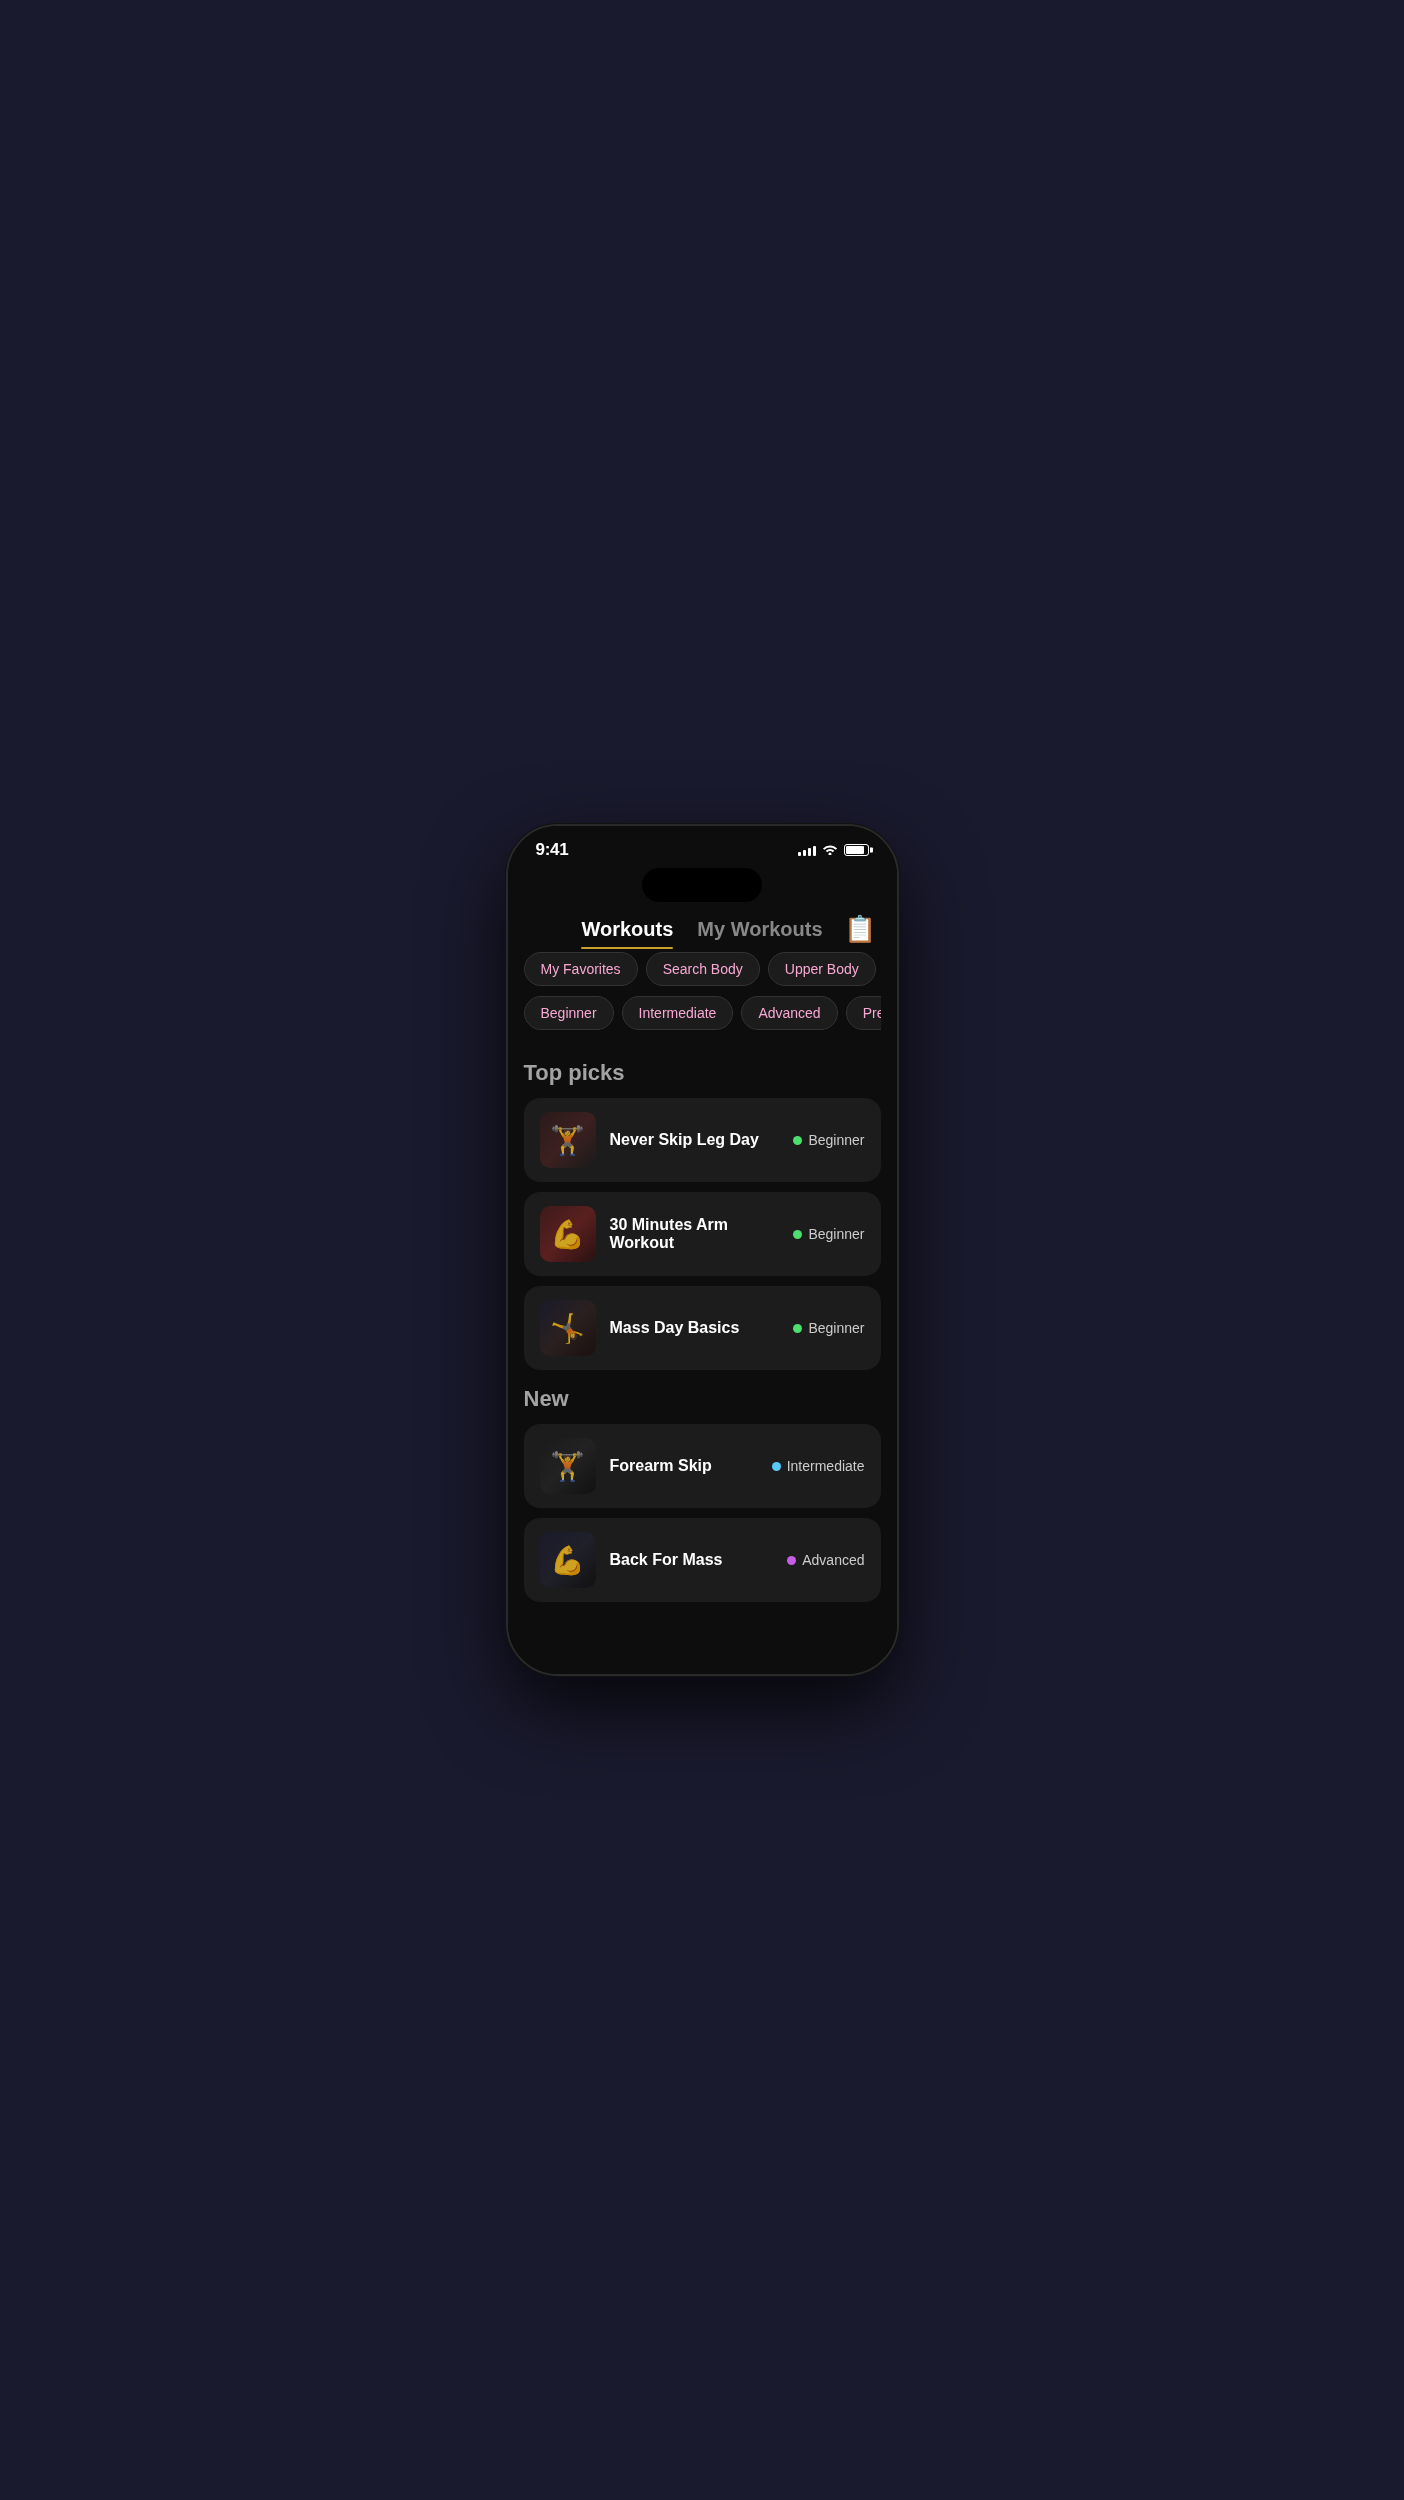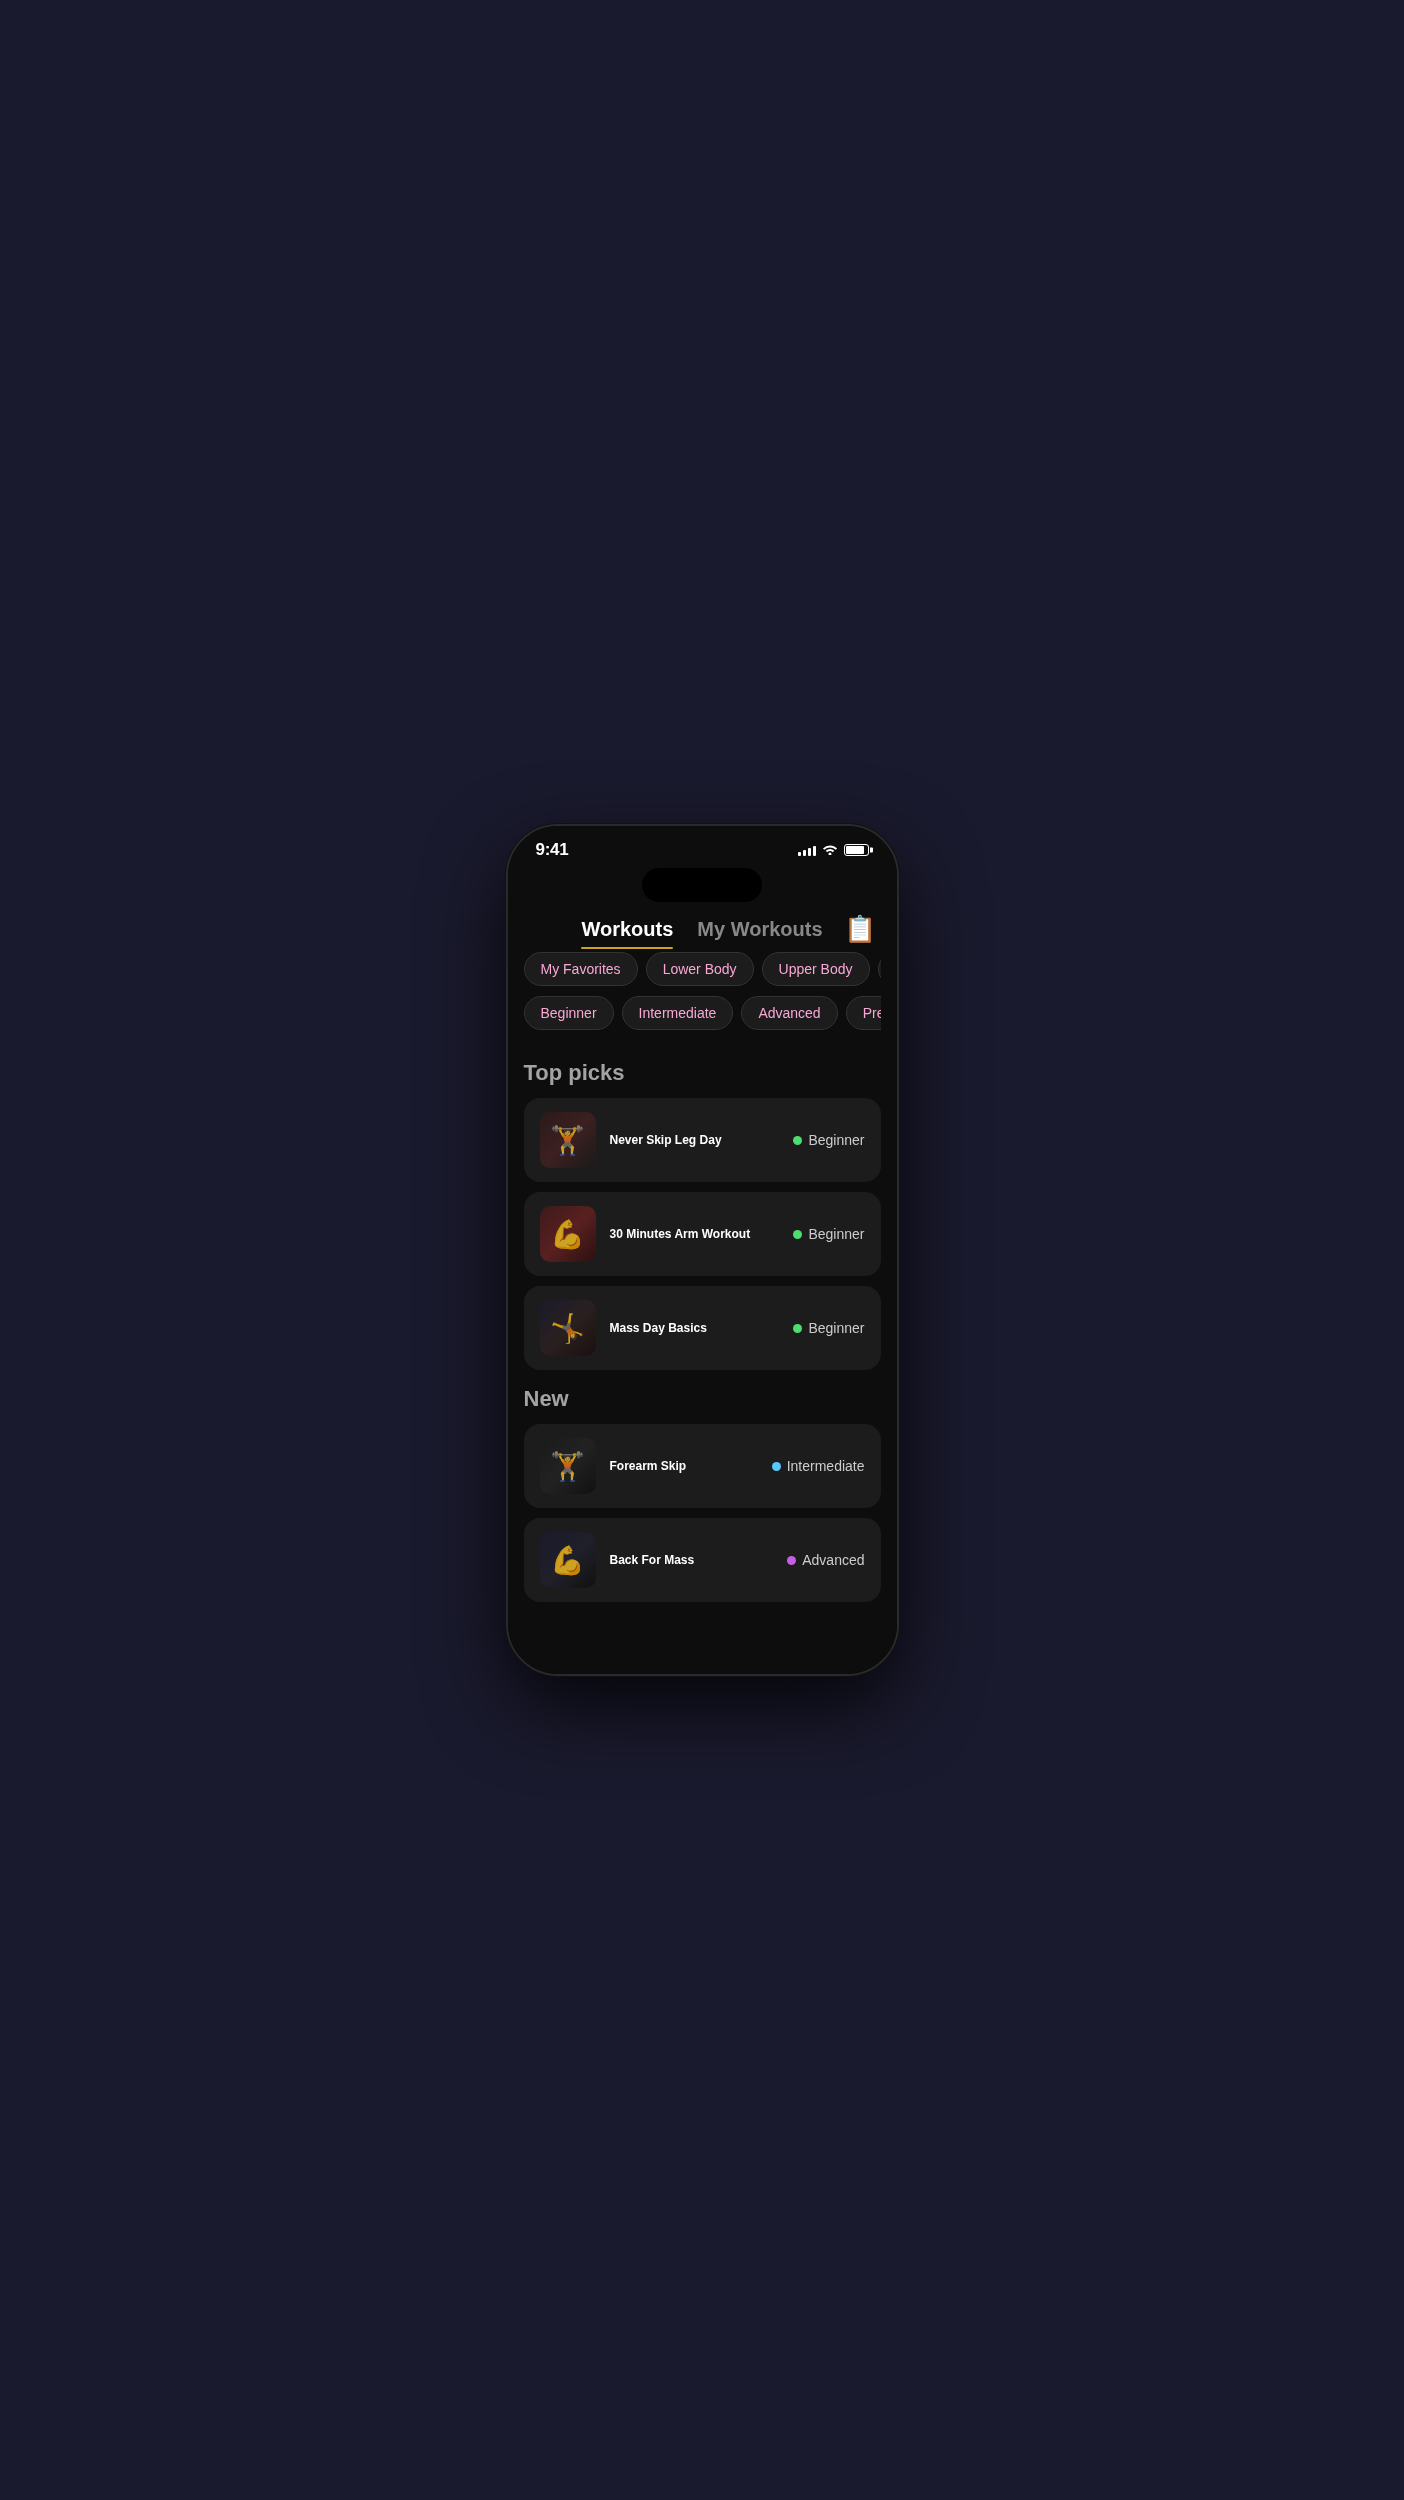--- a/index.html
+++ b/index.html
@@ -254,21 +254,21 @@
       font-size: 26px;
     }
 
     .workout-info {
       flex: 1;
       padding-left: 14px;
     }
 
     .workout-name {
       color: #fff;
-      font-size: 12px;
+      font-size: 16px;
       font-weight: 600;
     }
 
     .workout-badge {
       display: flex;
       align-items: center;
       gap: 6px;
     }
 
     .badge-dot {
@@ -346,21 +346,21 @@
       <div class="tab-item">
         <span>My Workouts</span>
       </div>
       <div class="header-icon">📋</div>
     </div>
 
 
     <div class="filter-section">
       <div class="filter-row">
         <div class="filter-chip">My Favorites</div>
-        <div class="filter-chip">Lower Body</div>
+        <div class="filter-chip">Search Body</div>
         <div class="filter-chip">Upper Body</div>
         <div class="filter-chip">Full Body</div>
 
       </div>
       <div class="filter-row" style="margin-top:4px;">
         <div class="filter-chip">Beginner</div>
         <div class="filter-chip">Intermediate</div>
         <div class="filter-chip">Advanced</div>
         <div class="filter-chip">Pregnancy Safe</div>
       </div>

